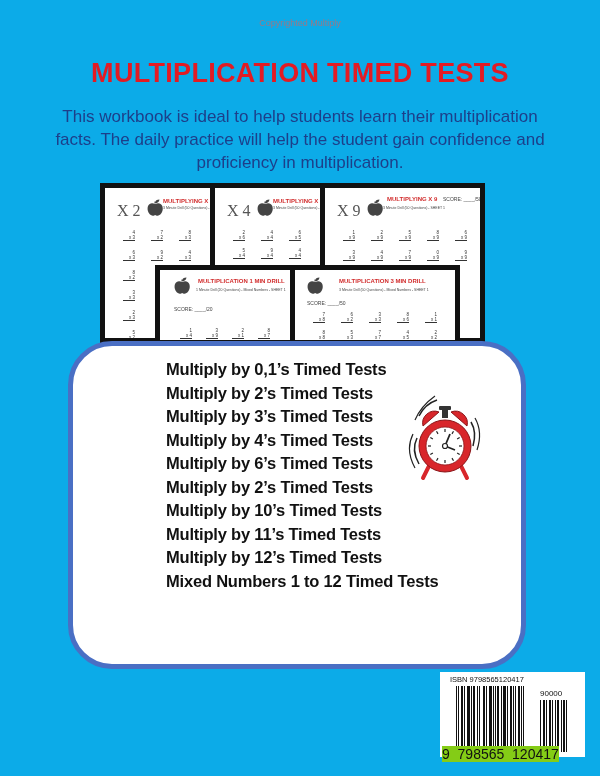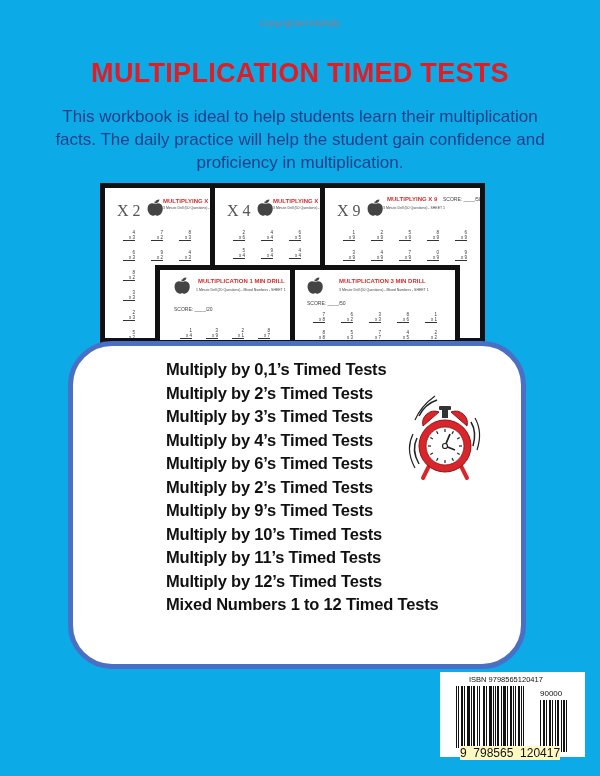--- a/index.html
+++ b/index.html
@@ -45,26 +45,26 @@
   .list-item {
     font-size: 16.5px; font-weight: bold; color: #111; line-height: 23.5px;
     white-space: nowrap; letter-spacing: -0.2px;
   }
   .clock { position: absolute; left: 332px; top: 48px; width: 80px; height: 90px; }
   
   .barcode {
     position: absolute; left: 440px; top: 672px; width: 145px; height: 85px;
     background: #fff;
   }
-  .isbn-label { position: absolute; left: 10px; top: 3px; font-size: 7.5px; color: #111; margin-left: 19px; }
+  .isbn-label { position: absolute; left: 10px; top: 3px; font-size: 7.5px; color: #111; }
   .addon-num { position: absolute; left: 100px; top: 17px; font-size: 8px; color: #111; }
   .bars { position: absolute; left: 16px; top: 14px; height: 62px; display: flex; align-items: flex-start; }
   .bars2 { position: absolute; left: 100px; top: 28px; height: 52px; display: flex; align-items: flex-start; }
   .bar { background: #111; height: 100%; }
-  .digits { position: absolute; left: 20px; top: 74px; font-size: 12px; color: #111; background: #fef9c3; white-space: pre; }
+  .digits { position: absolute; left: 2px; top: 74px; font-size: 14px; color: #111; background: #84cc16; white-space: pre; }
 </style>
 </head>
 <body>
 
 <div class="copyright">Copyrighted Multiply</div>
 <div class="title">MULTIPLICATION TIMED TESTS</div>
 <div class="desc">This workbook is ideal to help students learn their multiplication facts. The daily practice will help the student gain confidence and proficiency in multiplication.</div>
 
 <div class="ws" style="left:100px;top:183px;width:120px;height:160px;">
   <div class="hdr" style="left:12px;top:14px;">X 2</div>
@@ -143,21 +143,20 @@
 </div>
 
 <div class="listbox">
   <div class="list">
     <div class="list-item">Multiply by 0,1’s Timed Tests</div>
     <div class="list-item">Multiply by 2’s Timed Tests</div>
     <div class="list-item">Multiply by 3’s Timed Tests</div>
     <div class="list-item">Multiply by 4’s Timed Tests</div>
     <div class="list-item">Multiply by 6’s Timed Tests</div>
     <div class="list-item">Multiply by 2’s Timed Tests</div>
-    <div class="list-item">Multiply by 9’s Timed Tests</div>
     <div class="list-item">Multiply by 10’s Timed Tests</div>
     <div class="list-item">Multiply by 11’s Timed Tests</div>
     <div class="list-item">Multiply by 12’s Timed Tests</div>
     <div class="list-item">Mixed Numbers 1 to 12 Timed Tests</div>
   </div>
   <svg class="clock" viewBox="0 0 80 90">
 
     <path d="M14 22 Q20 10 32 6" stroke="#222" stroke-width="1.5" fill="none"></path>
     <path d="M10 26 Q16 12 30 2" stroke="#222" stroke-width="1.2" fill="none"></path>
     <path d="M66 28 Q72 38 68 52" stroke="#222" stroke-width="1.5" fill="none"></path>

